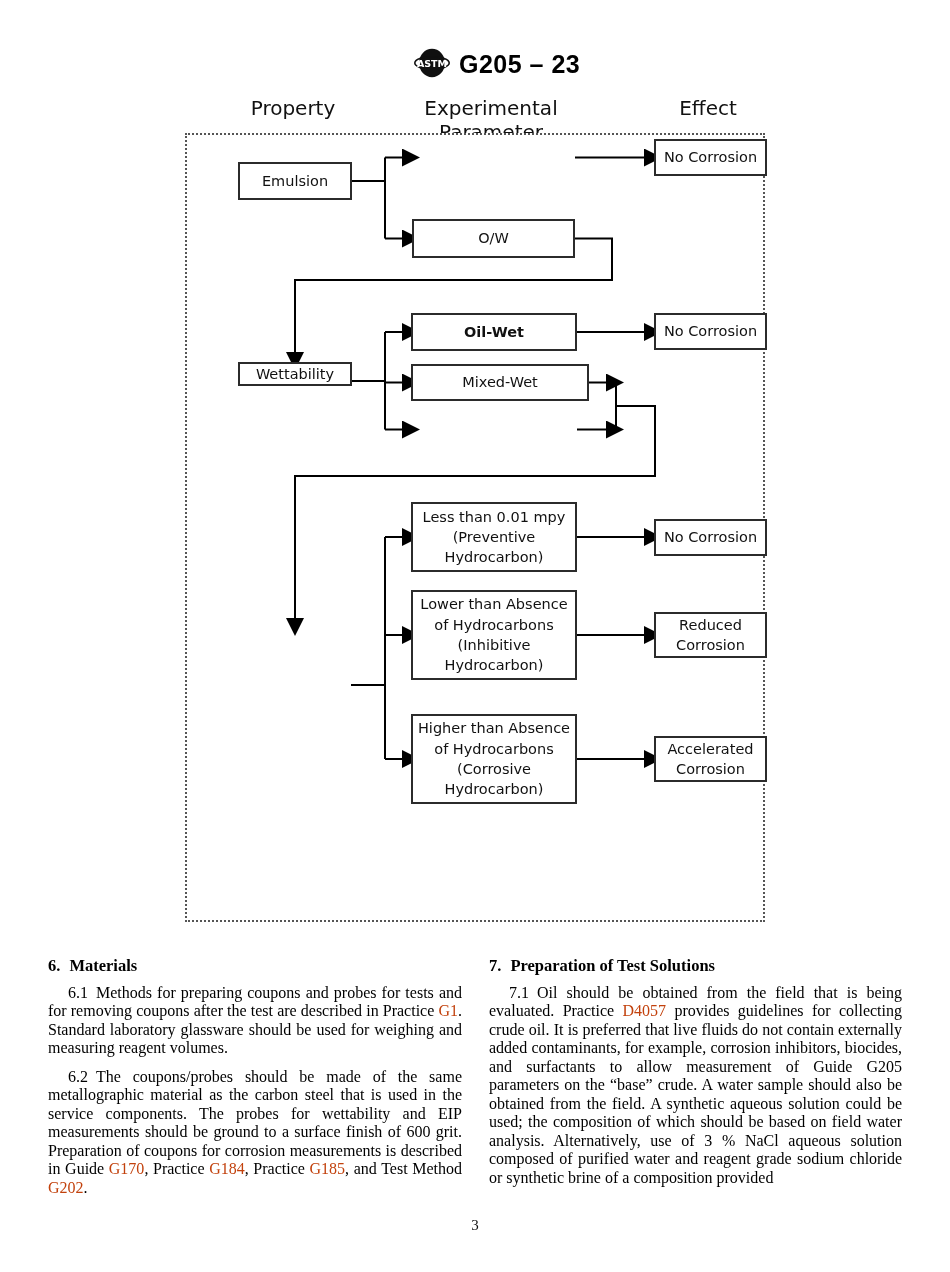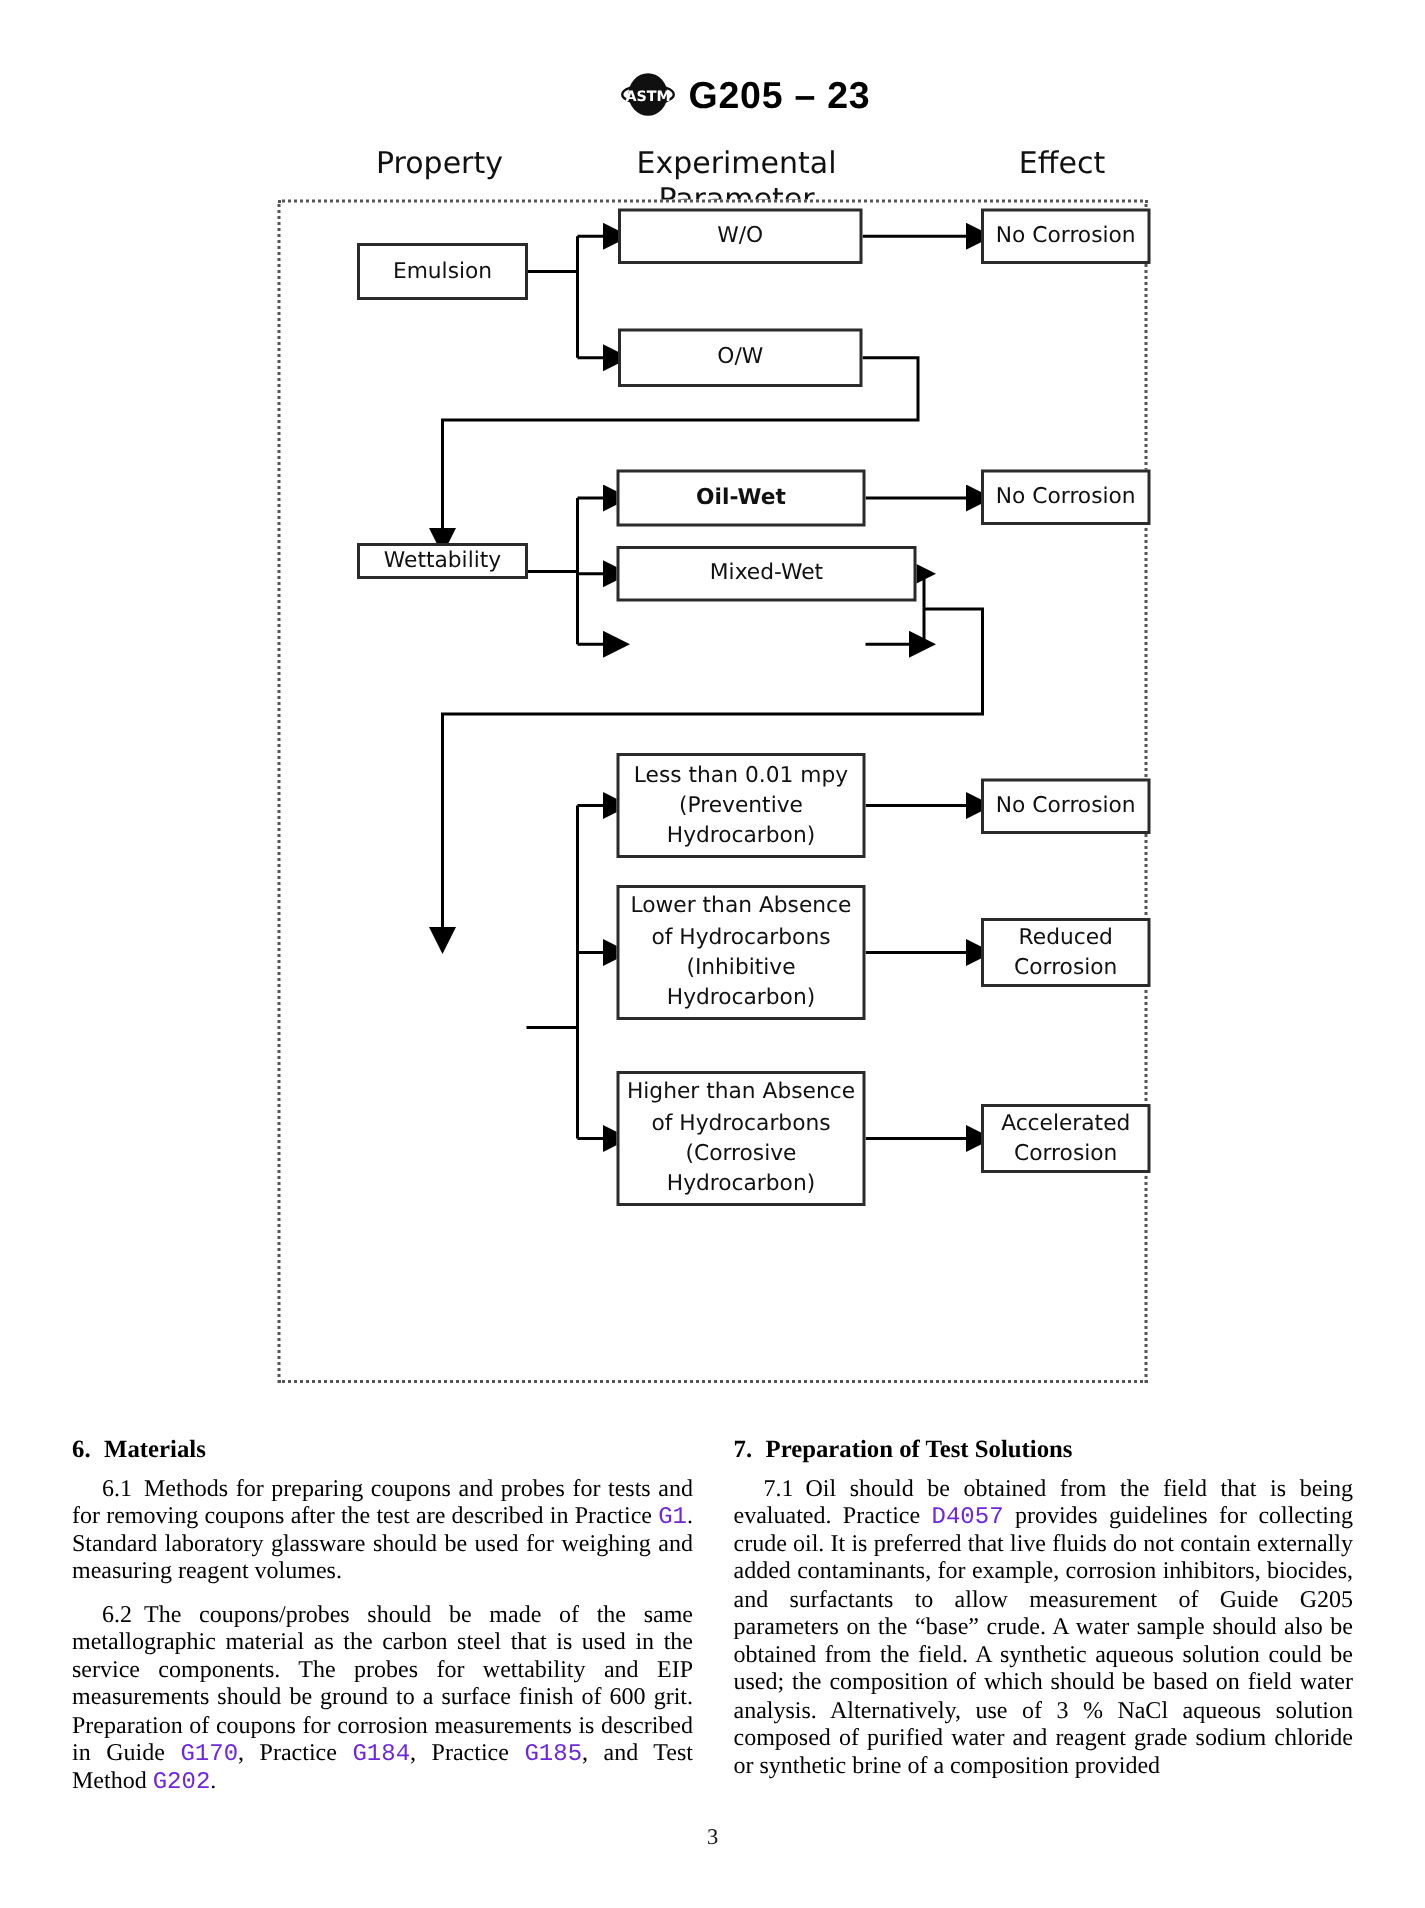--- a/index.html
+++ b/index.html
@@ -27,41 +27,41 @@
         display:flex;align-items:center;justify-content:center;text-align:center;
         font-family:"DejaVu Sans",sans-serif;font-size:14.5px;line-height:1.4;
         white-space:pre-line;color:#111;}
   .n-emulsion{left:51px;top:27px;width:114px;height:38px;}
   .n-wo{left:225px;top:4px;width:163px;height:37px;}
   .n-nc1{left:467px;top:4px;width:113px;height:37px;}
   .n-ow{left:225px;top:84px;width:163px;height:39px;}
   .n-oilwet{left:224px;top:178px;width:166px;height:38px;font-weight:bold;}
   .n-nc2{left:467px;top:178px;width:113px;height:37px;}
   .n-wett{left:51px;top:227px;width:114px;height:24px;}
-  .n-mixed{left:224px;top:229px;width:200px;height:37px;}
+  .n-mixed{left:224px;top:229px;width:178px;height:37px;}
   .n-water{left:224px;top:276px;width:166px;height:37px;}
   .n-less{left:224px;top:367px;width:166px;height:70px;}
   .n-nc3{left:467px;top:384px;width:113px;height:37px;}
   .n-lower{left:224px;top:455px;width:166px;height:90px;}
   .n-reduced{left:467px;top:477px;width:113px;height:46px;}
   .n-corr{left:52px;top:493px;width:112px;height:114px;}
   .n-higher{left:224px;top:579px;width:166px;height:90px;}
   .n-accel{left:467px;top:601px;width:113px;height:46px;}
 
   .fig-caption{position:absolute;left:0;top:928px;width:950px;text-align:center;
                font-family:"Liberation Sans",sans-serif;font-weight:bold;font-size:12.5px;color:#111;}
 
   
   .text-col{position:absolute;top:957px;width:414px;font-size:16px;line-height:18.5px;}
   .col-left{left:48px;}
   .col-right{left:489px;width:413px;}
   .sec-head{font-weight:bold;font-size:16.5px;margin:0 0 8px 0;}
   .sec-head .sec-num{margin-right:9px;}
   .para{margin:0 0 10px 0;text-align:justify;text-indent:20px;}
-  .ref{color:#6d28d9;font-family:Liberation Mono, monospace;}
+  .ref{color:#c2410c;}
 
   .page-number{position:absolute;left:0;top:1217px;width:950px;text-align:center;
                font-size:15px;color:#111;}
 </style>
 </head>
 <body>
 
 <div class="page">
 
   <div class="doc-header">
@@ -109,21 +109,20 @@
         <path d="M198 402 H215" marker-end="url(#ah)"></path>
         <path d="M198 500 H215" marker-end="url(#ah)"></path>
         <path d="M198 624 H215" marker-end="url(#ah)"></path>
         <path d="M390 402 H457" marker-end="url(#ah)"></path>
         <path d="M390 500 H457" marker-end="url(#ah)"></path>
         <path d="M390 624 H457" marker-end="url(#ah)"></path>
       </g>
     </svg>
 
     <div class="node n-emulsion">Emulsion</div>
-    <div class="node n-wo">W/O</div>
     <div class="node n-nc1">No Corrosion</div>
     <div class="node n-ow">O/W</div>
     <div class="node n-oilwet">Oil-Wet</div>
     <div class="node n-nc2">No Corrosion</div>
     <div class="node n-wett">Wettability</div>
     <div class="node n-mixed">Mixed-Wet</div>
     <div class="node n-less">Less than 0.01 mpy
 (Preventive
 Hydrocarbon)</div>
     <div class="node n-nc3">No Corrosion</div>

